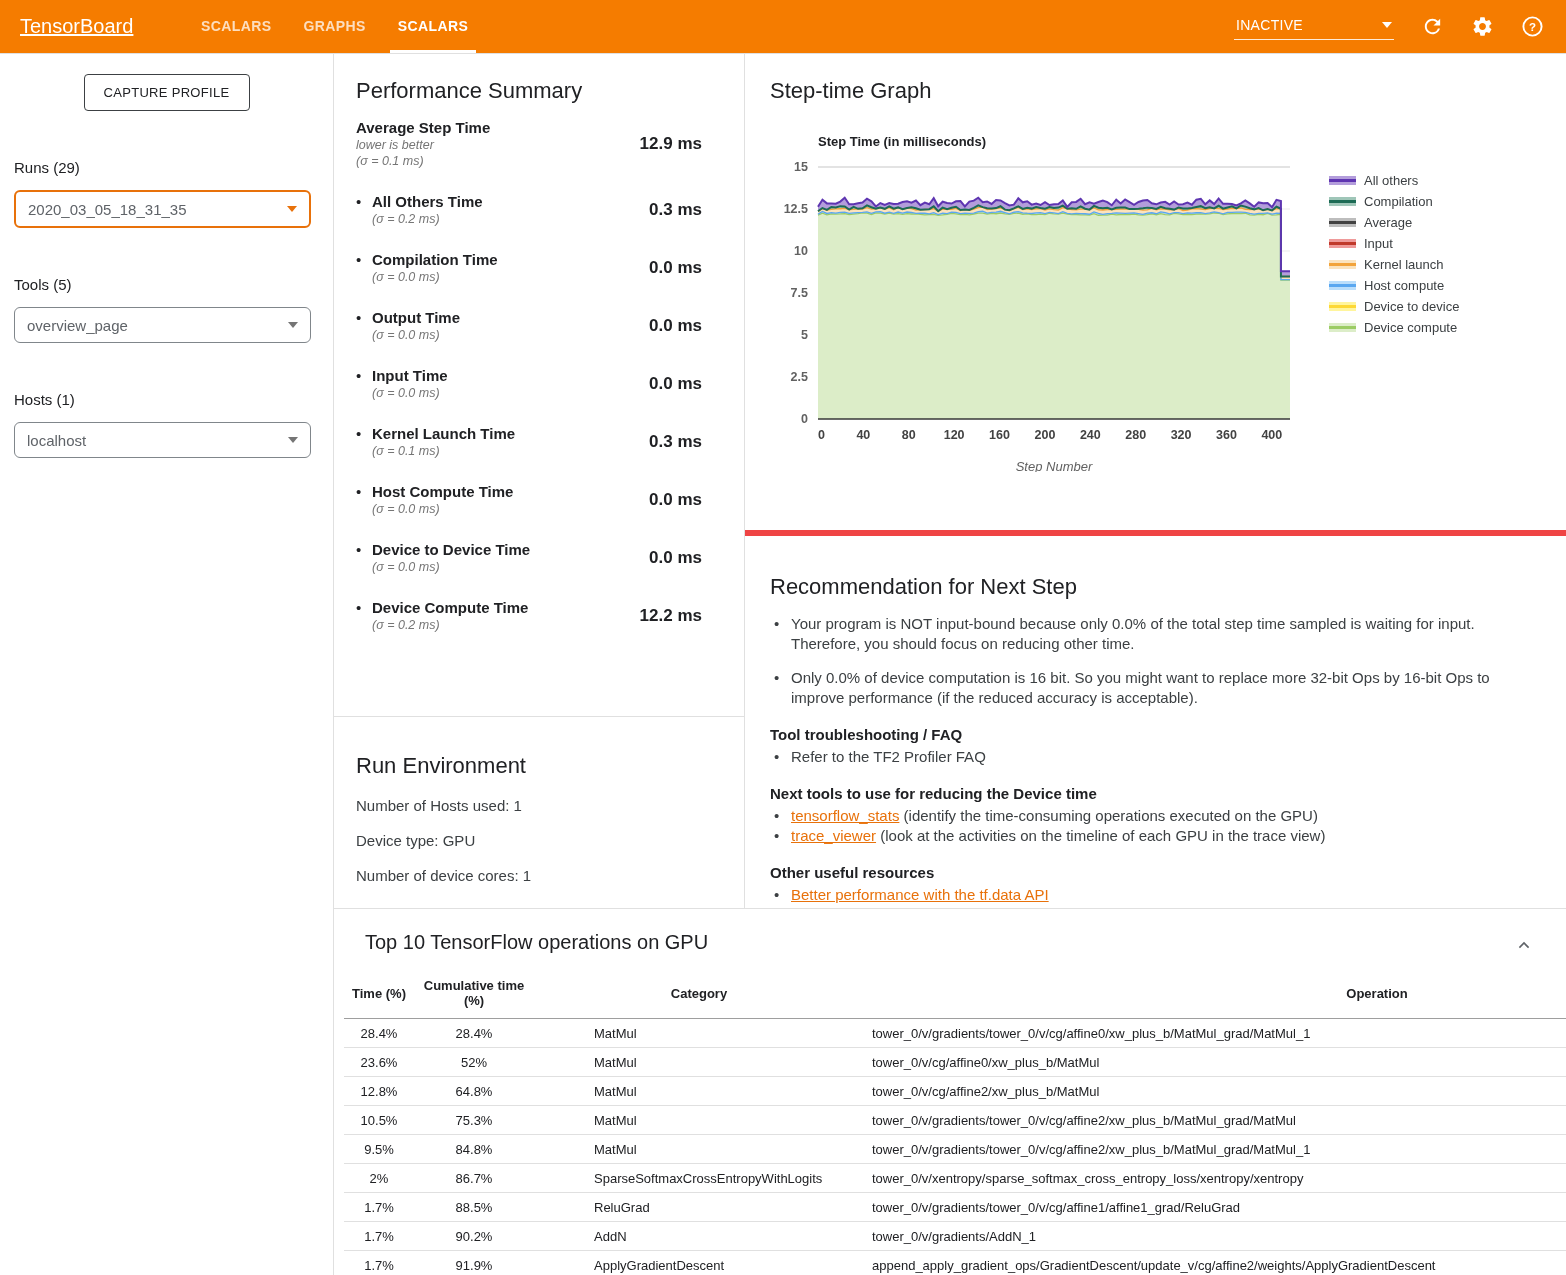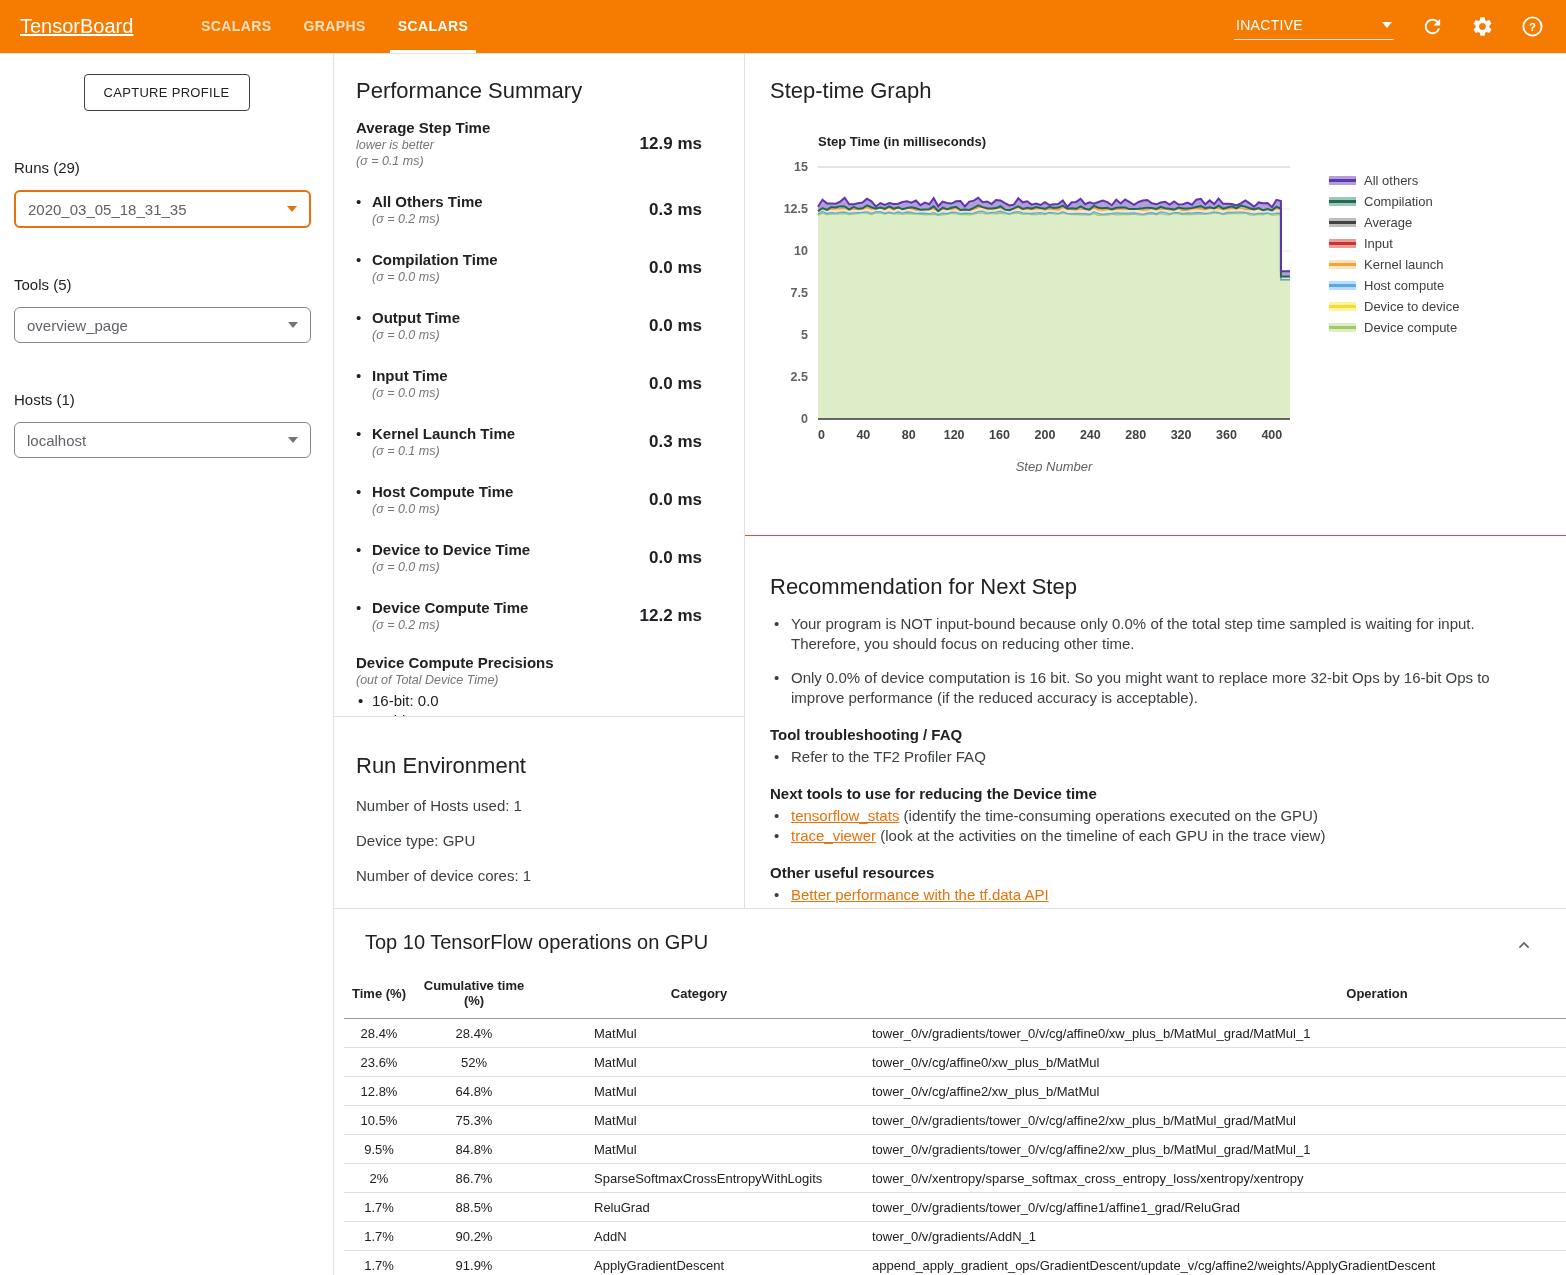--- a/index.html
+++ b/index.html
@@ -67,21 +67,21 @@
   .prec-list { list-style:none; margin-top:2px; }
   .prec-list li { font-size:15px; color:#202124; line-height:20px; padding-left:16px; position:relative; }
   .prec-list li::before { content:"•"; position:absolute; left:2px; }
 
   
   .runenv { padding:36px 30px 0 22px; }
   .runenv-lines { list-style:none; margin-top:14px; }
   .runenv-lines li { font-size:15px; color:#3c4043; margin-top:18px; }
 
   
-  .graph-section { height:482px; flex:none; border-bottom:1px solid #ef4444; padding:24px 0 0 25px; overflow:hidden; }
+  .graph-section { height:482px; flex:none; border-bottom:6px solid #ef4444; padding:24px 0 0 25px; overflow:hidden; }
   .chart-wrap { display:flex; margin-top:28px; }
   .chart-svg text { font-family:"Liberation Sans",sans-serif; }
   .legend { margin-top:42px; margin-left:14px; }
   .legend-item { display:flex; align-items:center; margin-bottom:8px; height:13px; }
   .swatch { width:27px; height:13px; position:relative; flex:none; margin-right:8px; }
   .swatch-band { position:absolute; left:0; right:0; top:2px; bottom:2px; }
   .swatch-line { position:absolute; left:0; right:0; top:50%; height:3px; margin-top:-2px; }
   .legend-label { font-size:13px; color:#3c4043; white-space:nowrap; }
 
   
@@ -271,28 +271,20 @@
                   <div class="pe-left">
                     <span class="pe-bullet">•</span>
                     <div class="pe-labels">
                       <div class="pe-label">Device Compute Time</div>
                       <div class="pe-sigma">(σ = 0.2 ms)</div>
                     </div>
                   </div>
                   <div class="pe-value">12.2 ms</div>
                 </div>
 
-            </div>
-            <div class="precisions">
-              <div class="prec-title">Device Compute Precisions</div>
-              <div class="prec-note">(out of Total Device Time)</div>
-              <ul class="prec-list">
-                <li>16-bit: 0.0</li>
-                  <li>32-bit: 100.0</li>
-              </ul>
             </div>
           </div>
           <div class="runenv">
             <div class="section-title">Run Environment</div>
             <ul class="runenv-lines">
               <li>Number of Hosts used: 1</li>
                 <li>Device type: GPU</li>
                 <li>Number of device cores: 1</li>
             </ul>
           </div>

